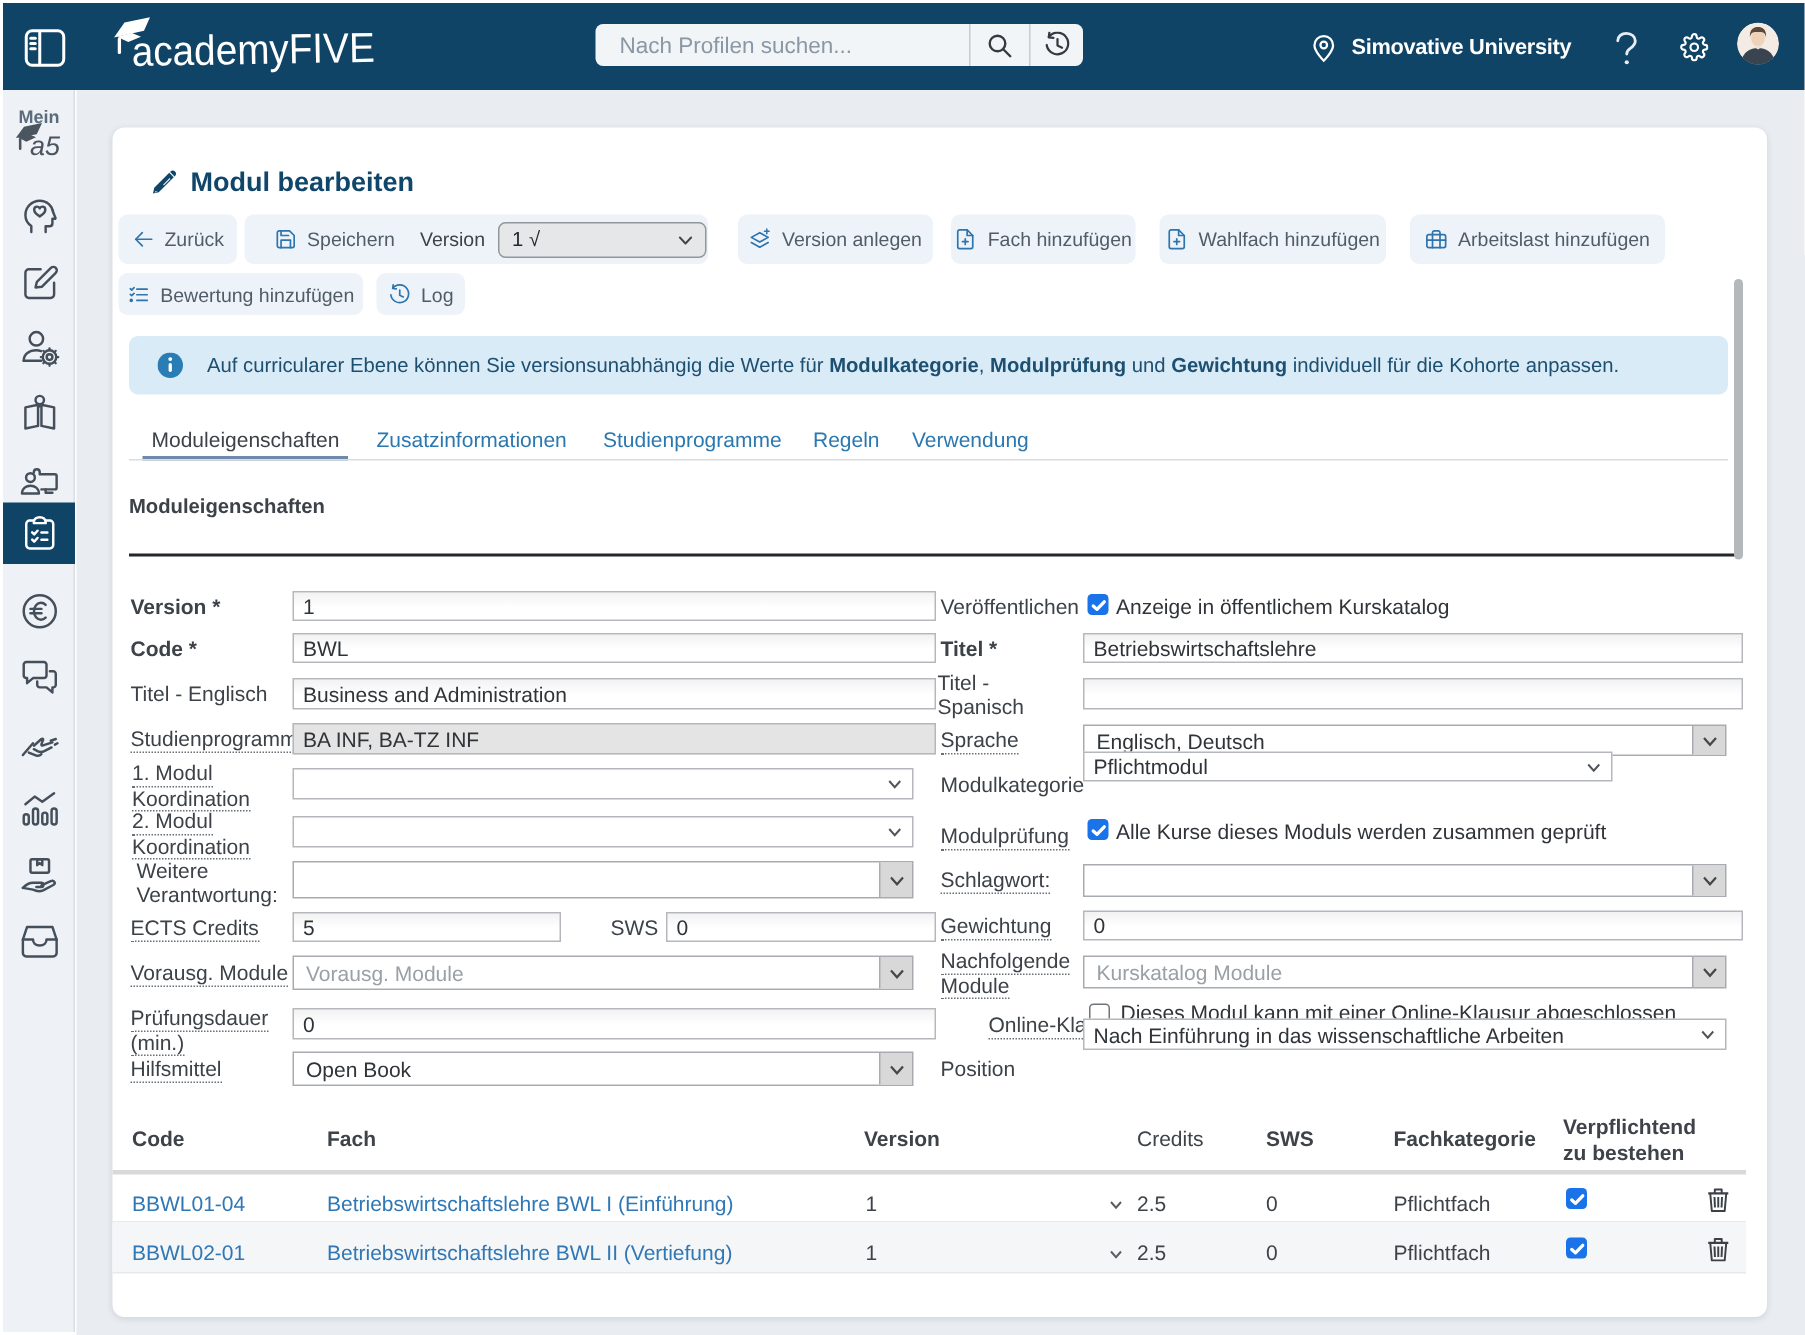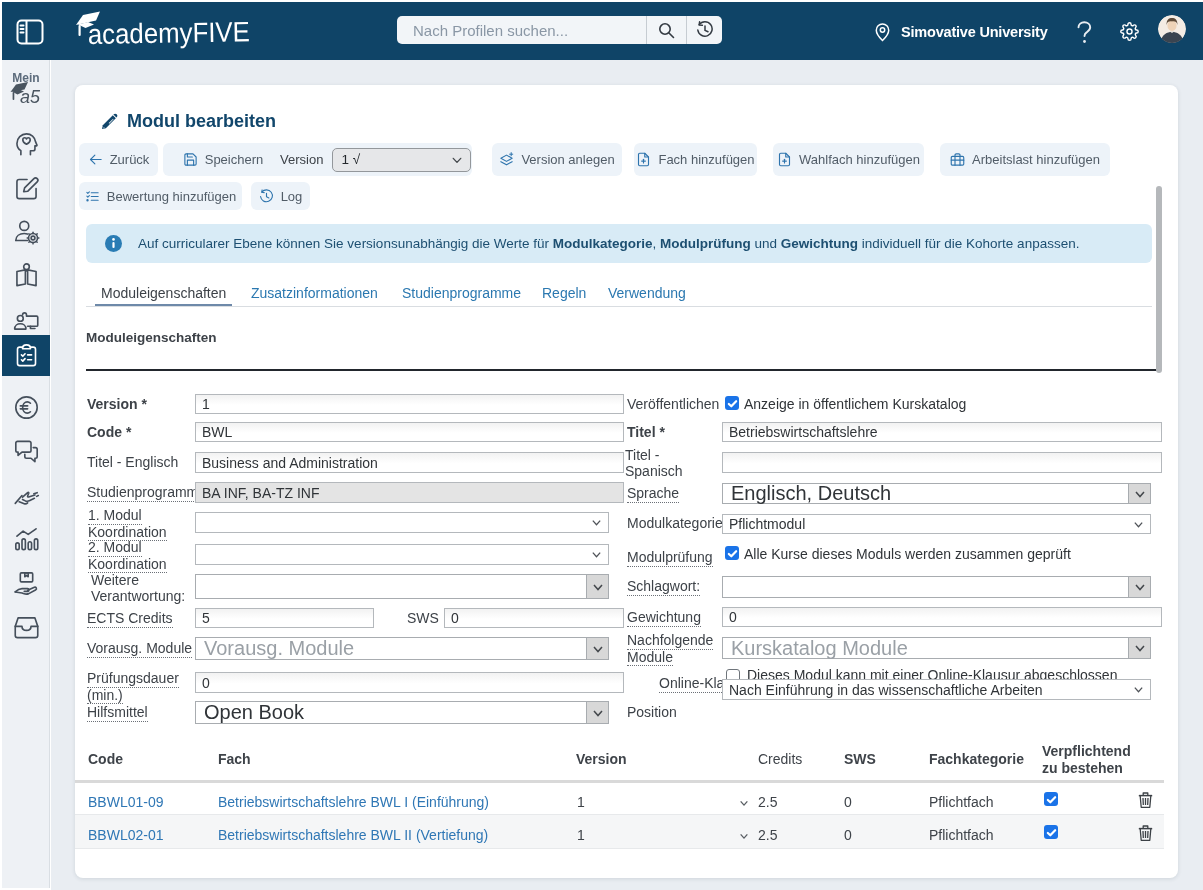--- a/index.html
+++ b/index.html
@@ -20,21 +20,21 @@
   font-size:13px; display:flex; align-items:center; justify-content:center; }
 .btn svg { width:15px; height:15px; stroke:#2e74ad; fill:none; stroke-width:1.8; stroke-linecap:round; stroke-linejoin:round; margin-right:7px; }
 .btn2 { height:28px; }
 
 .lbl { position:absolute; font-size:14px; color:#3d4248; line-height:15.5px; }
 .lbl b { font-weight:bold; }
 .dot { border-bottom:1px dotted #6b7077; display:inline-block; }
 .inp { position:absolute; border:1px solid #b4b8bc; background:linear-gradient(#f2f2f2,#fff 55%); font-size:14px; color:#303438;
   padding:0 6px; display:flex; align-items:center; font-family:"Liberation Sans",sans-serif; }
 .sel-plain { position:absolute; border:1px solid #b4b8bc; background:#fff; font-size:14px; color:#303438; padding:0 6px; display:flex; align-items:center; }
-.sel-box { position:absolute; border:1px solid #a8acb0; background:#fff; font-size:20px; color:#303438; display:flex; align-items:center; }
+.sel-box { position:absolute; border:1px solid #a8acb0; background:#fff; font-size:14px; color:#303438; display:flex; align-items:center; }
 .sel-box .tx { padding:0 8px; flex:1; }
 .sel-box .chev { width:22px; align-self:stretch; background:#d8d8d8; border-left:1px solid #a8acb0; display:flex; align-items:center; justify-content:center; }
 .ph { color:#9aa0a6; }
 .chk { position:absolute; width:14px; height:14px; border-radius:3px; background:#1a73e8; display:flex; align-items:center; justify-content:center; }
 .chk svg { width:11px; height:11px; stroke:#fff; stroke-width:2.4; fill:none; stroke-linecap:round; stroke-linejoin:round; }
 .chk.un { background:#fff; border:1.5px solid #6f757b; }
 .cap { font-size:14px; color:#303438; }
 </style>
 </head>
 <body>
@@ -374,21 +374,21 @@
     <div class="lbl" style="left:552px;top:401px"><span class="dot">Sprache</span></div>
     <div class="sel-box" style="left:647px;top:398px;width:429px;height:21px">
         <span class="tx">Englisch, Deutsch</span>
         <span class="chev">
           <svg width="12" height="12" viewBox="0 0 12 12" fill="none" stroke="#44484c" stroke-width="1.5">
             <polyline points="2,4 6,8.5 10,4"></polyline>
           </svg>
         </span>
       </div>
     <div class="lbl" style="left:552px;top:431px">Modulkategorie</div>
-    <div class="sel-plain" style="left:647px;top:429px;width:429px;height:20px">Pflichtmodul<svg style="margin-left:auto;width:11px;height:11px" viewBox="0 0 12 12" fill="none" stroke="#505459" stroke-width="1.4">
+    <div class="sel-plain" style="left:647px;top:416px;width:353px;height:20px">Pflichtmodul<svg style="margin-left:auto;width:11px;height:11px" viewBox="0 0 12 12" fill="none" stroke="#505459" stroke-width="1.4">
           <polyline points="2,4 6,8.5 10,4"></polyline>
         </svg></div>
     <div class="lbl" style="left:552px;top:465px"><span class="dot">Modulprüfung</span></div>
     <div class="chk" style="left:650px;top:461px">
         <svg viewBox="0 0 12 12">
           <polyline points="2,6.5 4.7,9 10,3.5"></polyline>
         </svg>
       </div>
     <div class="cap abs" style="left:669px;top:461px">Alle Kurse dieses Moduls werden zusammen geprüft</div>
     <div class="lbl" style="left:552px;top:494px"><span class="dot">Schlagwort:</span></div>
@@ -423,21 +423,21 @@
     <div class="abs" style="left:13px;top:11px;font-weight:bold">Code</div>
     <div class="abs" style="left:143px;top:11px;font-weight:bold">Fach</div>
     <div class="abs" style="left:501px;top:11px;font-weight:bold">Version</div>
     <div class="abs" style="left:683px;top:11px;font-weight:normal">Credits</div>
     <div class="abs" style="left:769px;top:11px;font-weight:bold">SWS</div>
     <div class="abs" style="left:854px;top:11px;font-weight:bold">Fachkategorie</div>
     <div class="abs" style="left:967px;top:3px;font-weight:bold;line-height:17px">Verpflichtend<br>zu bestehen</div>
     <div class="abs" style="left:0px;top:40px;width:1089px;height:3px;background:#d9d9d9"></div>
 
     <div class="abs" style="left:0;top:43px;width:1089px;height:31px">
-      <div class="abs" style="left:13px;top:11px;color:#2f77b5">BBWL01-09</div>
+      <div class="abs" style="left:13px;top:11px;color:#2f77b5">BBWL01-04</div>
       <div class="abs" style="left:143px;top:11px;color:#2f77b5">Betriebswirtschaftslehre BWL I (Einführung)</div>
       <div class="abs" style="left:502px;top:11px">1</div>
       <svg class="abs" style="left:664px;top:15px" width="10" height="10" viewBox="0 0 12 12" fill="none" stroke="#5a5f64" stroke-width="1.6">
           <polyline points="2,4 6,8.5 10,4"></polyline>
         </svg>
       <div class="abs" style="left:683px;top:11px">2.5</div>
       <div class="abs" style="left:769px;top:11px">0</div>
       <div class="abs" style="left:854px;top:11px">Pflichtfach</div>
       <div class="chk" style="left:969px;top:9px">
           <svg viewBox="0 0 12 12">

